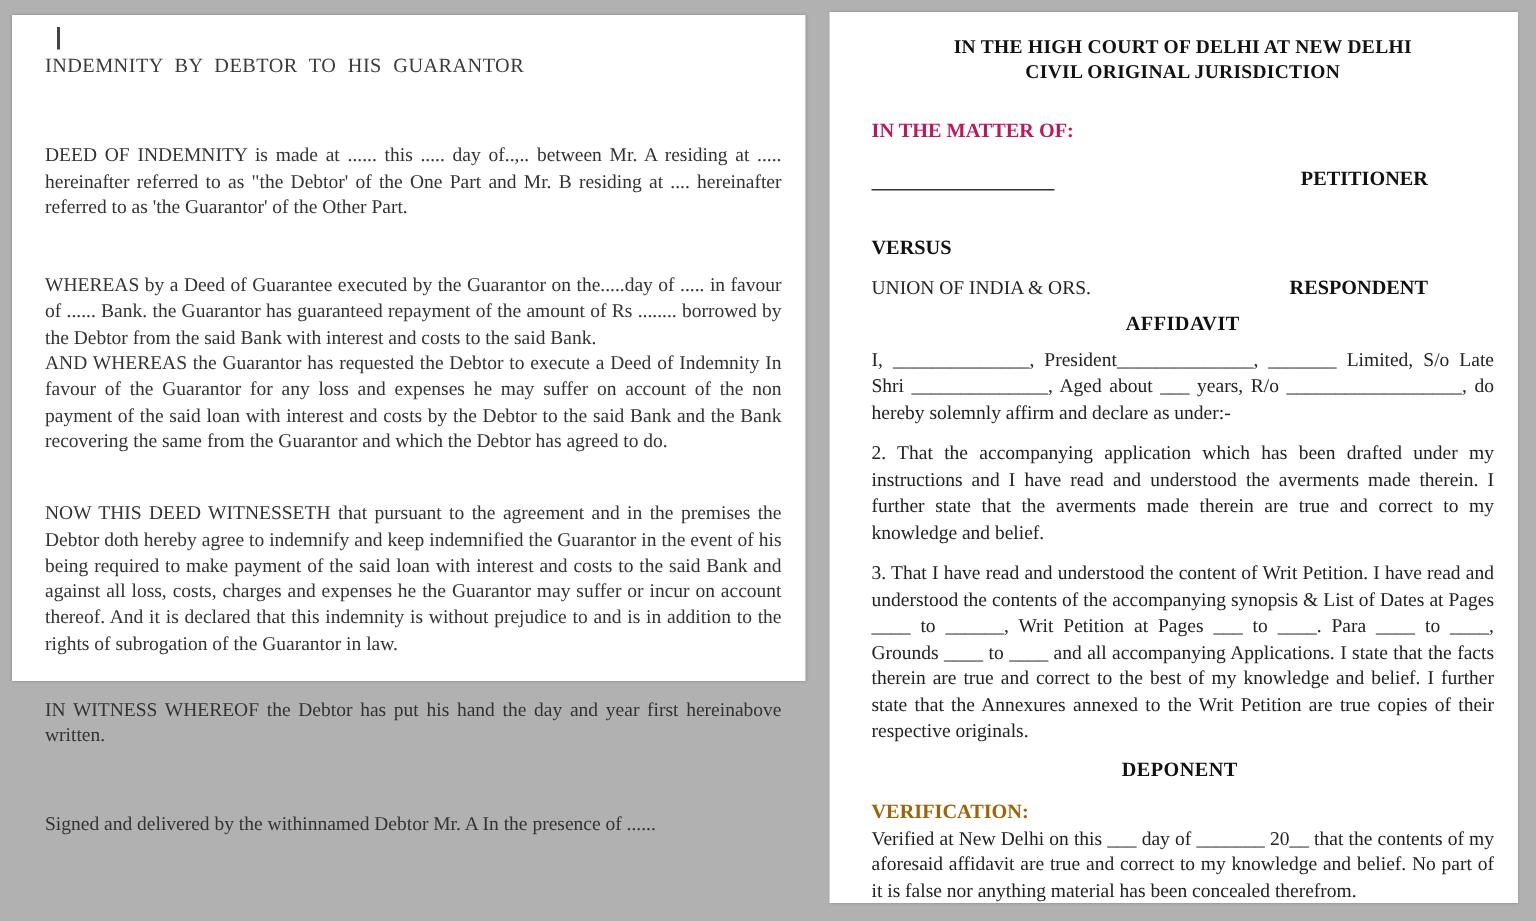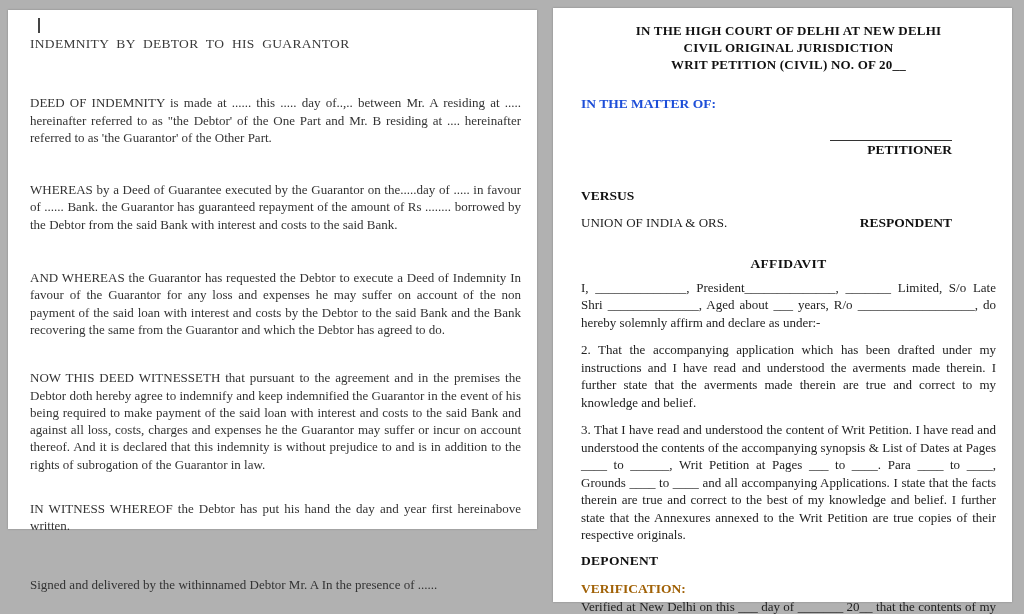--- a/index.html
+++ b/index.html
@@ -12,21 +12,21 @@
   .canvas { position: relative; width: 1024px; height: 614px; }
 
   .page {
     position: absolute;
     background: #ffffff;
     color: #2e2e2e;
     box-shadow: 0 0 2px rgba(0,0,0,0.25);
   }
   .page-left {
     left: 8px; top: 10px;
-    width: 529px; height: 519px;
+    width: 529px; height: 444px;
     padding: 8px 16px 0 22px;
     font-size: 13px; line-height: 17.3px;
   }
   .page-right {
     left: 553px; top: 8px;
     width: 459px; height: 594px;
     padding: 14px 16px 0 28px;
     font-size: 13px; line-height: 17.5px;
     color: #222;
   }
@@ -40,74 +40,74 @@
   .doc-title {
     font-size: 13.5px;
     letter-spacing: 0.3px;
     word-spacing: 4px;
     color: #3a3a3a;
     margin-top: 2px;
   }
   .para { text-align: justify; color: #333; }
   .p1 { margin-top: 42px; }
   .p2 { margin-top: 35px; }
-  .p3 { margin-top: 36px; }
+  .p3 { }
   .p4 { margin-top: 31px; }
   .p5 { margin-top: 27px; }
   .p6 { margin-top: 41px; }
 
   
   .court-header {
     text-align: center;
     font-weight: bold;
     font-size: 13px;
     letter-spacing: 0.2px;
     line-height: 17px;
     color: #111;
   }
   .matter-label {
     font-weight: bold;
     margin-top: 22px;
     font-size: 13.5px;
-    color: #1d4ed8;
+    color: #be185d;
   }
   .party-row {
     display: flex;
     justify-content: space-between;
     align-items: flex-end;
     padding-right: 44px;
   }
-  .petitioner-row { margin-top: 14px; flex-direction: column; }
+  .petitioner-row { margin-top: 14px; }
   .blank-underline {
     width: 122px;
     border-bottom: 1.5px solid #333;
     height: 14px;
   }
   .bold-label { font-weight: bold; font-size: 13.5px; color: #111; }
   .versus-label {
     font-weight: bold;
     margin-top: 29px;
     font-size: 13.5px;
     color: #111;
   }
   .respondent-row { margin-top: 9px; }
   .union-text { font-size: 13px; color: #222; }
   .affidavit-title {
     text-align: center;
     font-weight: bold;
     font-size: 13.5px;
-    margin-top: 24px;
+    margin-top: 7px;
     letter-spacing: 0.3px;
     color: #111;
   }
   .rpara { text-align: justify; color: #222; }
   .intro-para { margin-top: 6px; }
   .np { margin-top: 10px; }
   .deponent {
-    text-align: left;
+    text-align: center;
     font-weight: bold;
     font-size: 13.5px;
     margin-top: 8px;
     padding-right: 4px;
     letter-spacing: 0.3px;
     color: #111;
   }
   .verification-title {
     font-weight: bold;
     margin-top: 11px;
@@ -128,21 +128,20 @@
     <div class="para p3">AND WHEREAS  the Guarantor has requested the Debtor to execute a Deed of Indemnity In favour of the Guarantor for any loss and expenses he may suffer on account of the non payment of the said loan with interest and costs by the Debtor to the said Bank and the Bank recovering the same from the Guarantor and which the Debtor has agreed to do.</div>
     <div class="para p4">NOW THIS DEED WITNESSETH that pursuant to the agreement and in the premises the Debtor doth hereby agree to indemnify and keep indemnified  the Guarantor in the event of his being required to make payment of the said loan with interest and costs to the said Bank and against all loss, costs, charges and expenses he the Guarantor may suffer or incur on account thereof. And it is declared that this indemnity is without prejudice to and is in addition  to the rights of subrogation of the Guarantor in law.</div>
     <div class="para p5">IN WITNESS WHEREOF  the Debtor has put his hand the day and year first hereinabove written.</div>
     <div class="para p6">Signed and delivered by the withinnamed Debtor Mr. A In the presence of ......</div>
   </div>
 
   <div class="page page-right">
     <div class="court-header">
       <div>IN THE HIGH COURT OF DELHI AT NEW DELHI</div>
       <div>CIVIL ORIGINAL JURISDICTION</div>
-      <div>WRIT PETITION (CIVIL) NO. OF 20__</div>
     </div>
 
     <div class="matter-label">IN THE MATTER OF:</div>
 
     <div class="party-row petitioner-row">
       <div class="blank-underline"></div>
       <div class="bold-label">PETITIONER</div>
     </div>
 
     <div class="versus-label">VERSUS</div>

